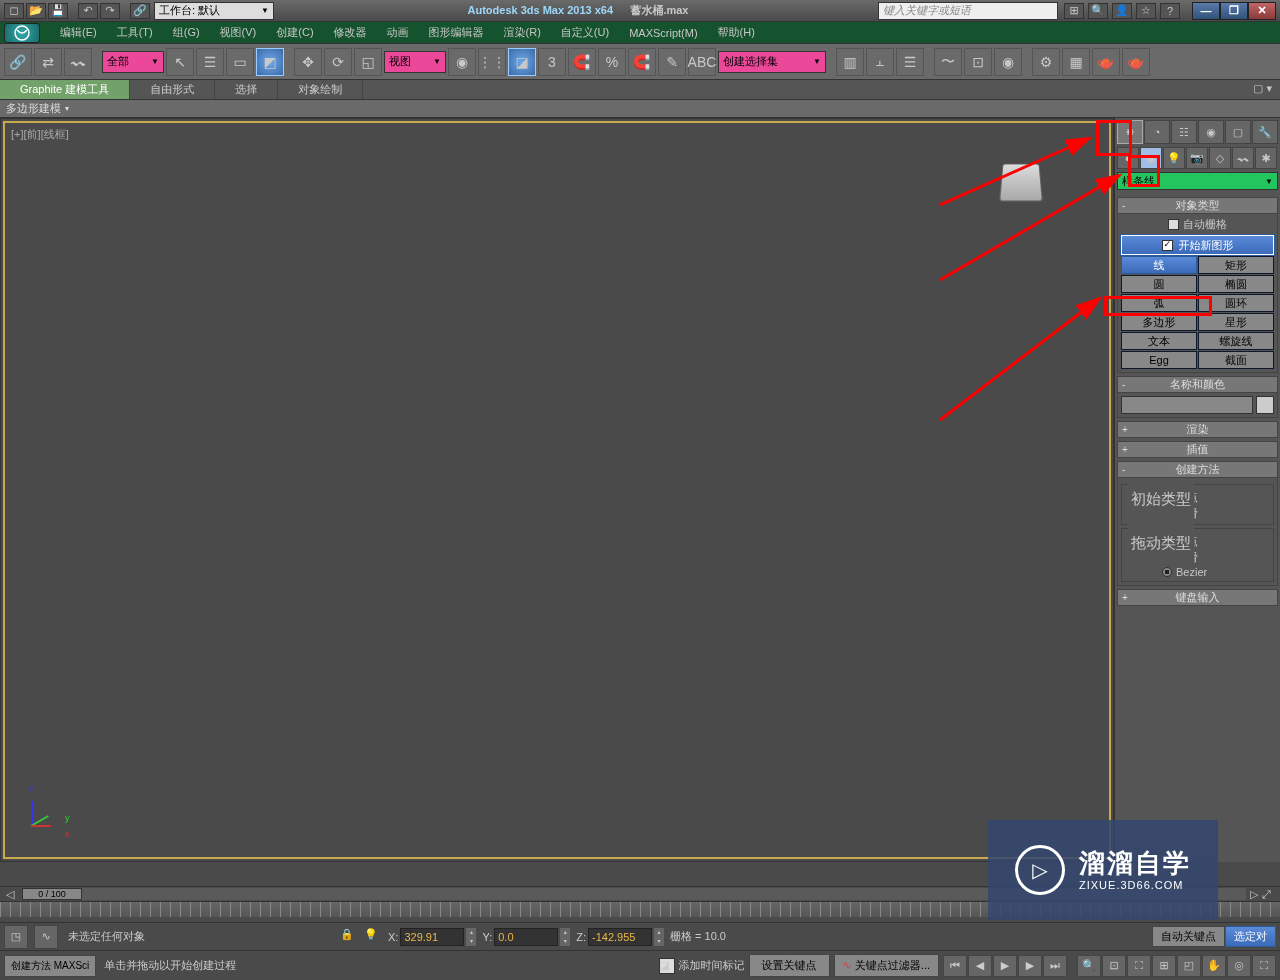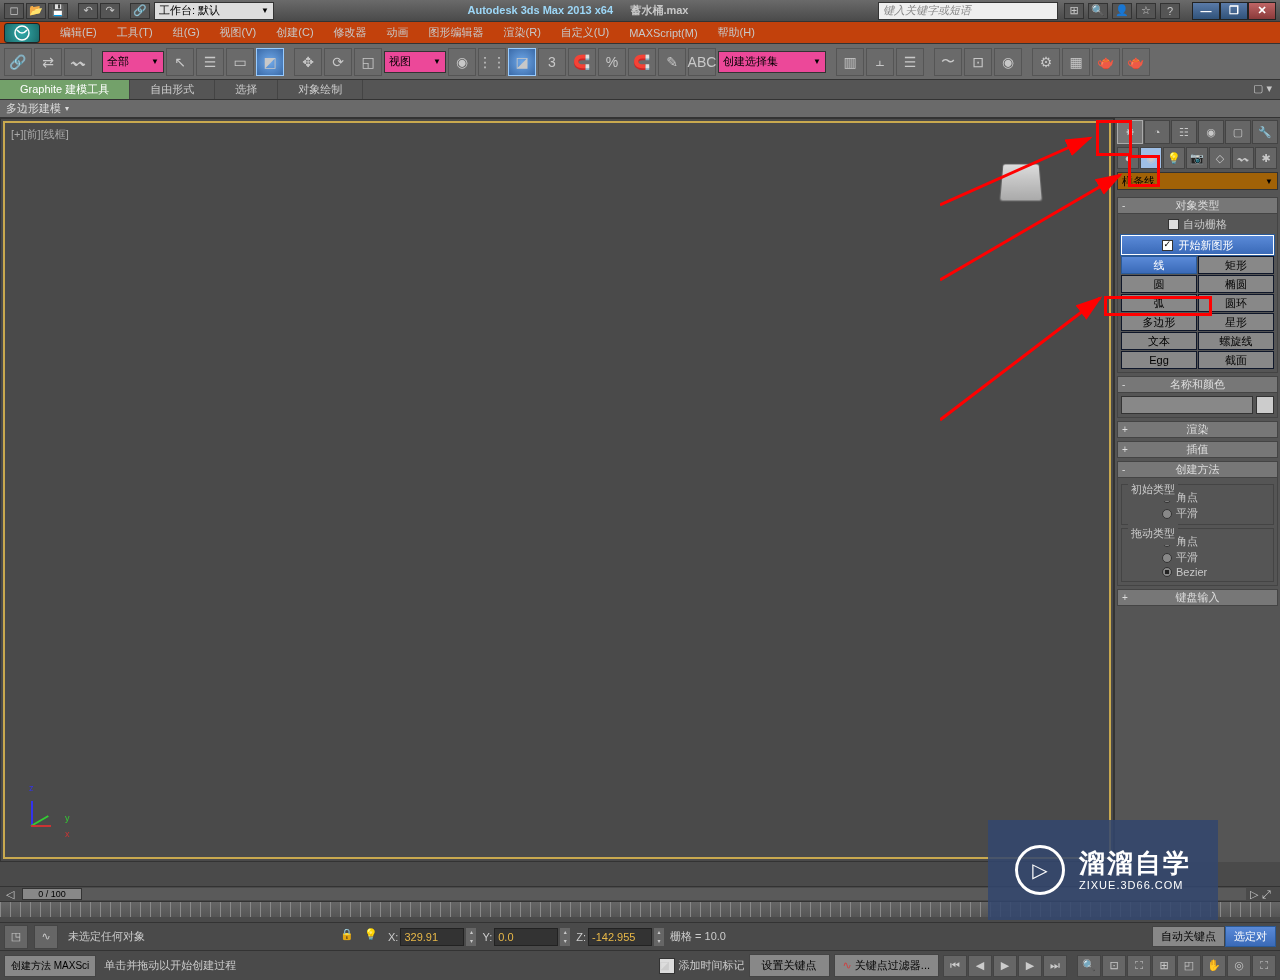--- a/index.html
+++ b/index.html
@@ -11,21 +11,21 @@
 .workspace-dd { background: #ddd; color: #000; height: 18px; padding: 0 4px; border: 1px solid #333; margin: 0 4px; display: flex; align-items: center; width: 120px; }
 .workspace-dd .arrow { margin-left: auto; font-size: 8px; }
 .title-text { flex: 1; text-align: center; color: #9dd7f7; font-weight: bold; font-size: 12px; }
 .title-file { color: #c8c8c8; margin-left: 14px; }
 .search-box { width: 180px; height: 18px; background: #eee; color: #888; font-style: italic; padding: 0 4px; display: flex; align-items: center; border: 1px solid #333; }
 .title-right-icons { display: flex; gap: 4px; margin: 0 6px; }
 .sys-btns { display: flex; margin-left: 6px; }
 .sys-btn { width: 28px; height: 18px; background: linear-gradient(#5a7aa8,#30527a); border: 1px solid #222; display: flex; align-items: center; justify-content: center; color: #fff; font-weight: bold; cursor: pointer; }
 .sys-btn.close { background: linear-gradient(#c06565,#8a3a3a); }
 
-.menubar { height: 22px; background: #c2410c; display: flex; align-items: center; padding: 0 4px; border-bottom: 1px solid #333; }
+.menubar { height: 22px; background: #14532d; display: flex; align-items: center; padding: 0 4px; border-bottom: 1px solid #333; }
 .app-logo { width: 36px; height: 20px; background: radial-gradient(circle,#3aa,#1a6a6a); border: 1px solid #222; border-radius: 3px; margin-right: 10px; display: flex; align-items: center; justify-content: center; color: #fff; }
 .menu-item { padding: 2px 10px; cursor: pointer; }
 
 .toolbar { height: 36px; background: #6a6a6a; display: flex; align-items: center; padding: 0 4px; gap: 2px; border-bottom: 1px solid #333; }
 .tool-btn { width: 28px; height: 28px; background: #6a6a6a; border: 1px solid #555; display: flex; align-items: center; justify-content: center; cursor: pointer; font-size: 14px; }
 .tool-btn.active { background: radial-gradient(#6fa8e8,#3a6aa8); border: 1px solid #9cf; }
 .tool-dd { height: 22px; background: #ec4899; color: #000; border: 1px solid #333; padding: 0 4px; display: flex; align-items: center; }
 .tool-dd .arrow { margin-left: auto; font-size: 8px; }
 .tool-sep { width: 6px; }
 
@@ -53,42 +53,42 @@
 .axis-y-label { position: absolute; top: 30px; left: 40px; color: #33cc33; font-size: 9px; }
 .axis-x-label { position: absolute; top: 46px; left: 40px; color: #cc3333; font-size: 9px; }
 
 .command-panel { width: 166px; background: #555; border-left: 1px solid #333; display: flex; flex-direction: column; padding: 2px; overflow-y: auto; }
 .cp-tabs { display: flex; gap: 1px; margin-bottom: 3px; }
 .cp-tab { width: 26px; height: 24px; background: #666; border: 1px solid #444; display: flex; align-items: center; justify-content: center; cursor: pointer; }
 .cp-tab.active { background: #777; border: 1px solid #aaa; }
 .cp-row2 { display: flex; gap: 1px; margin-bottom: 3px; }
 .cp-row2 .mini { width: 22px; height: 22px; background: #666; border: 1px solid #444; display: flex; align-items: center; justify-content: center; cursor: pointer; }
 .cp-row2 .mini.active { background: #9fbfe6; }
-.cp-dropdown { height: 18px; background: #a16207; border: 1px solid #333; color: #000; padding: 8px 4px; margin-bottom: 4px; display: flex; align-items: center; }
+.cp-dropdown { height: 18px; background: #22c55e; border: 1px solid #333; color: #000; padding: 8px 4px; margin-bottom: 4px; display: flex; align-items: center; }
 .cp-dropdown .arrow { margin-left: auto; font-size: 8px; }
 
 .rollout-header { height: 17px; background: #777; border: 1px solid #444; color: #ddd; text-align: center; display: flex; align-items: center; justify-content: center; position: relative; margin-top: 3px; font-size: 11px; }
 .rollout-header .toggle { position: absolute; left: 4px; font-size: 10px; }
 .rollout-body { background: #555; border: 1px solid #444; border-top: none; padding: 3px; }
 .chk-row { display: flex; align-items: center; justify-content: center; gap: 4px; }
 .chk { width: 11px; height: 11px; background: #ddd; border: 1px solid #333; display: inline-block; }
 .chk.checked::after { content: '✓'; font-size: 9px; color: #000; display: block; margin-top: -2px; margin-left: 1px; }
 
 .obj-grid { display: grid; grid-template-columns: 1fr 1fr; gap: 1px; margin-top: 3px; }
 .obj-btn { height: 18px; background: #888; border: 1px solid #0f172a; color: #000; display: flex; align-items: center; justify-content: center; cursor: pointer; font-size: 11px; }
 .obj-btn.active { background: linear-gradient(#5a8ad8,#3a6ab8); color: #fff; border: 1px solid #2a5a98; }
 .start-new-shape { grid-column: 1 / -1; background: linear-gradient(#5a8ad8,#3a6ab8); color: #fff; border: 1px solid #fff; outline: 1px solid #2a5a98; display: flex; align-items: center; justify-content: center; gap: 6px; height: 20px; cursor: pointer; }
 .start-new-shape .chk { background: #fff; }
 
 .name-row { display: flex; gap: 3px; }
 .name-input { flex: 1; height: 18px; background: #888; border: 1px solid #333; }
 .color-swatch { width: 18px; height: 18px; background: #ccc; border: 1px solid #333; }
 
 .group-box { border: 1px solid #444; padding: 4px 4px 2px; margin-top: 3px; position: relative; }
-.group-label { position: absolute; top: -7px; left: 6px; background: #555; padding: 4px 3px; font-size: 11px; color: #ccc; }
+.group-label { position: absolute; top: -7px; left: 6px; background: #555; padding: 12px 3px; font-size: 15px; color: #ccc; }
 .radio-row { display: flex; align-items: center; gap: 4px; margin: 1px 0 1px 36px; }
 .radio { width: 10px; height: 10px; border-radius: 50%; background: #888; border: 1px solid #333; }
 .radio.sel { background: radial-gradient(circle, #222 40%, #888 42%); }
 
 .timeline-area { position: absolute; left: 0; right: 0; bottom: 58px; height: 36px; background: #4a4a4a; border-top: 1px solid #333; }
 .time-slider-row { height: 14px; display: flex; align-items: center; padding: 0 6px; }
 .time-arrow { width: 12px; color: #ccc; cursor: pointer; }
 .time-slider-track { flex: 1; height: 12px; background: #5a5a5a; margin: 0 4px; position: relative; }
 .time-slider-handle { position: absolute; left: 0; width: 60px; height: 12px; background: #888; border: 1px solid #333; color: #000; font-size: 9px; display: flex; align-items: center; justify-content: center; }
 .time-expand { width: 12px; color: #ccc; cursor: pointer; }

